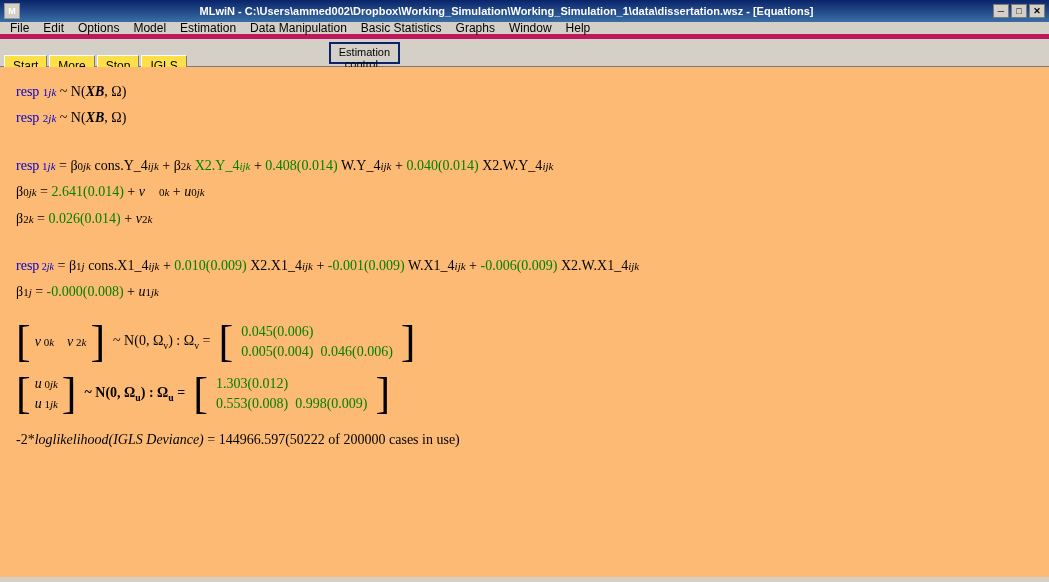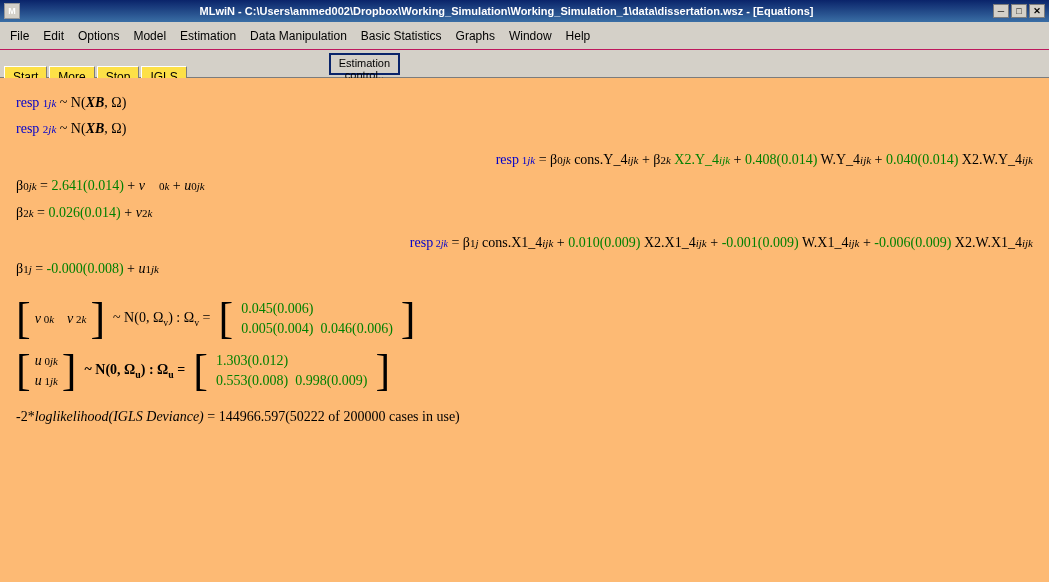--- a/index.html
+++ b/index.html
@@ -25,24 +25,24 @@
       border: 1px solid #7c7c7c;
       font-size: 9px;
       display: flex; align-items: center; justify-content: center;
       cursor: pointer;
       color: black;
     }
 
     
     .menu-bar {
       background: #d4d0c8;
-      height: 28px;
+      height: 17px;
       display: flex;
       align-items: center;
-      border-bottom: 1px solid #be185d;
+      border-bottom: 5px solid #be185d;
       padding: 0 4px;
       gap: 2px;
     }
     .menu-item {
       padding: 2px 6px;
       font-size: 12px;
       cursor: pointer;
       color: black;
     }
 
@@ -102,21 +102,21 @@
 
     .deviance-line {
       margin-top: 20px;
       font-family: 'Times New Roman', Times, serif;
       font-size: 14px;
       color: black;
     }
 
     .italic { font-style: italic; }
 
-    .section-gap { margin-top: 8px; text-align: right; }
+    .section-gap { margin-top: 25px; }
     .section-gap2 { margin-top: 16px; }
   </style>
 </head>
 <body>
 
 <div class="title-bar">
   <div style="width:16px; height:16px; background:#d4d0c8; border:1px solid #999; font-size:9px; display:flex; align-items:center; justify-content:center;">M</div>
   <div class="title-bar-text">MLwiN - C:\Users\ammed002\Dropbox\Working_Simulation\Working_Simulation_1\data\dissertation.wsz - [Equations]</div>
   <div class="title-bar-buttons">
     <div class="title-btn">─</div>

